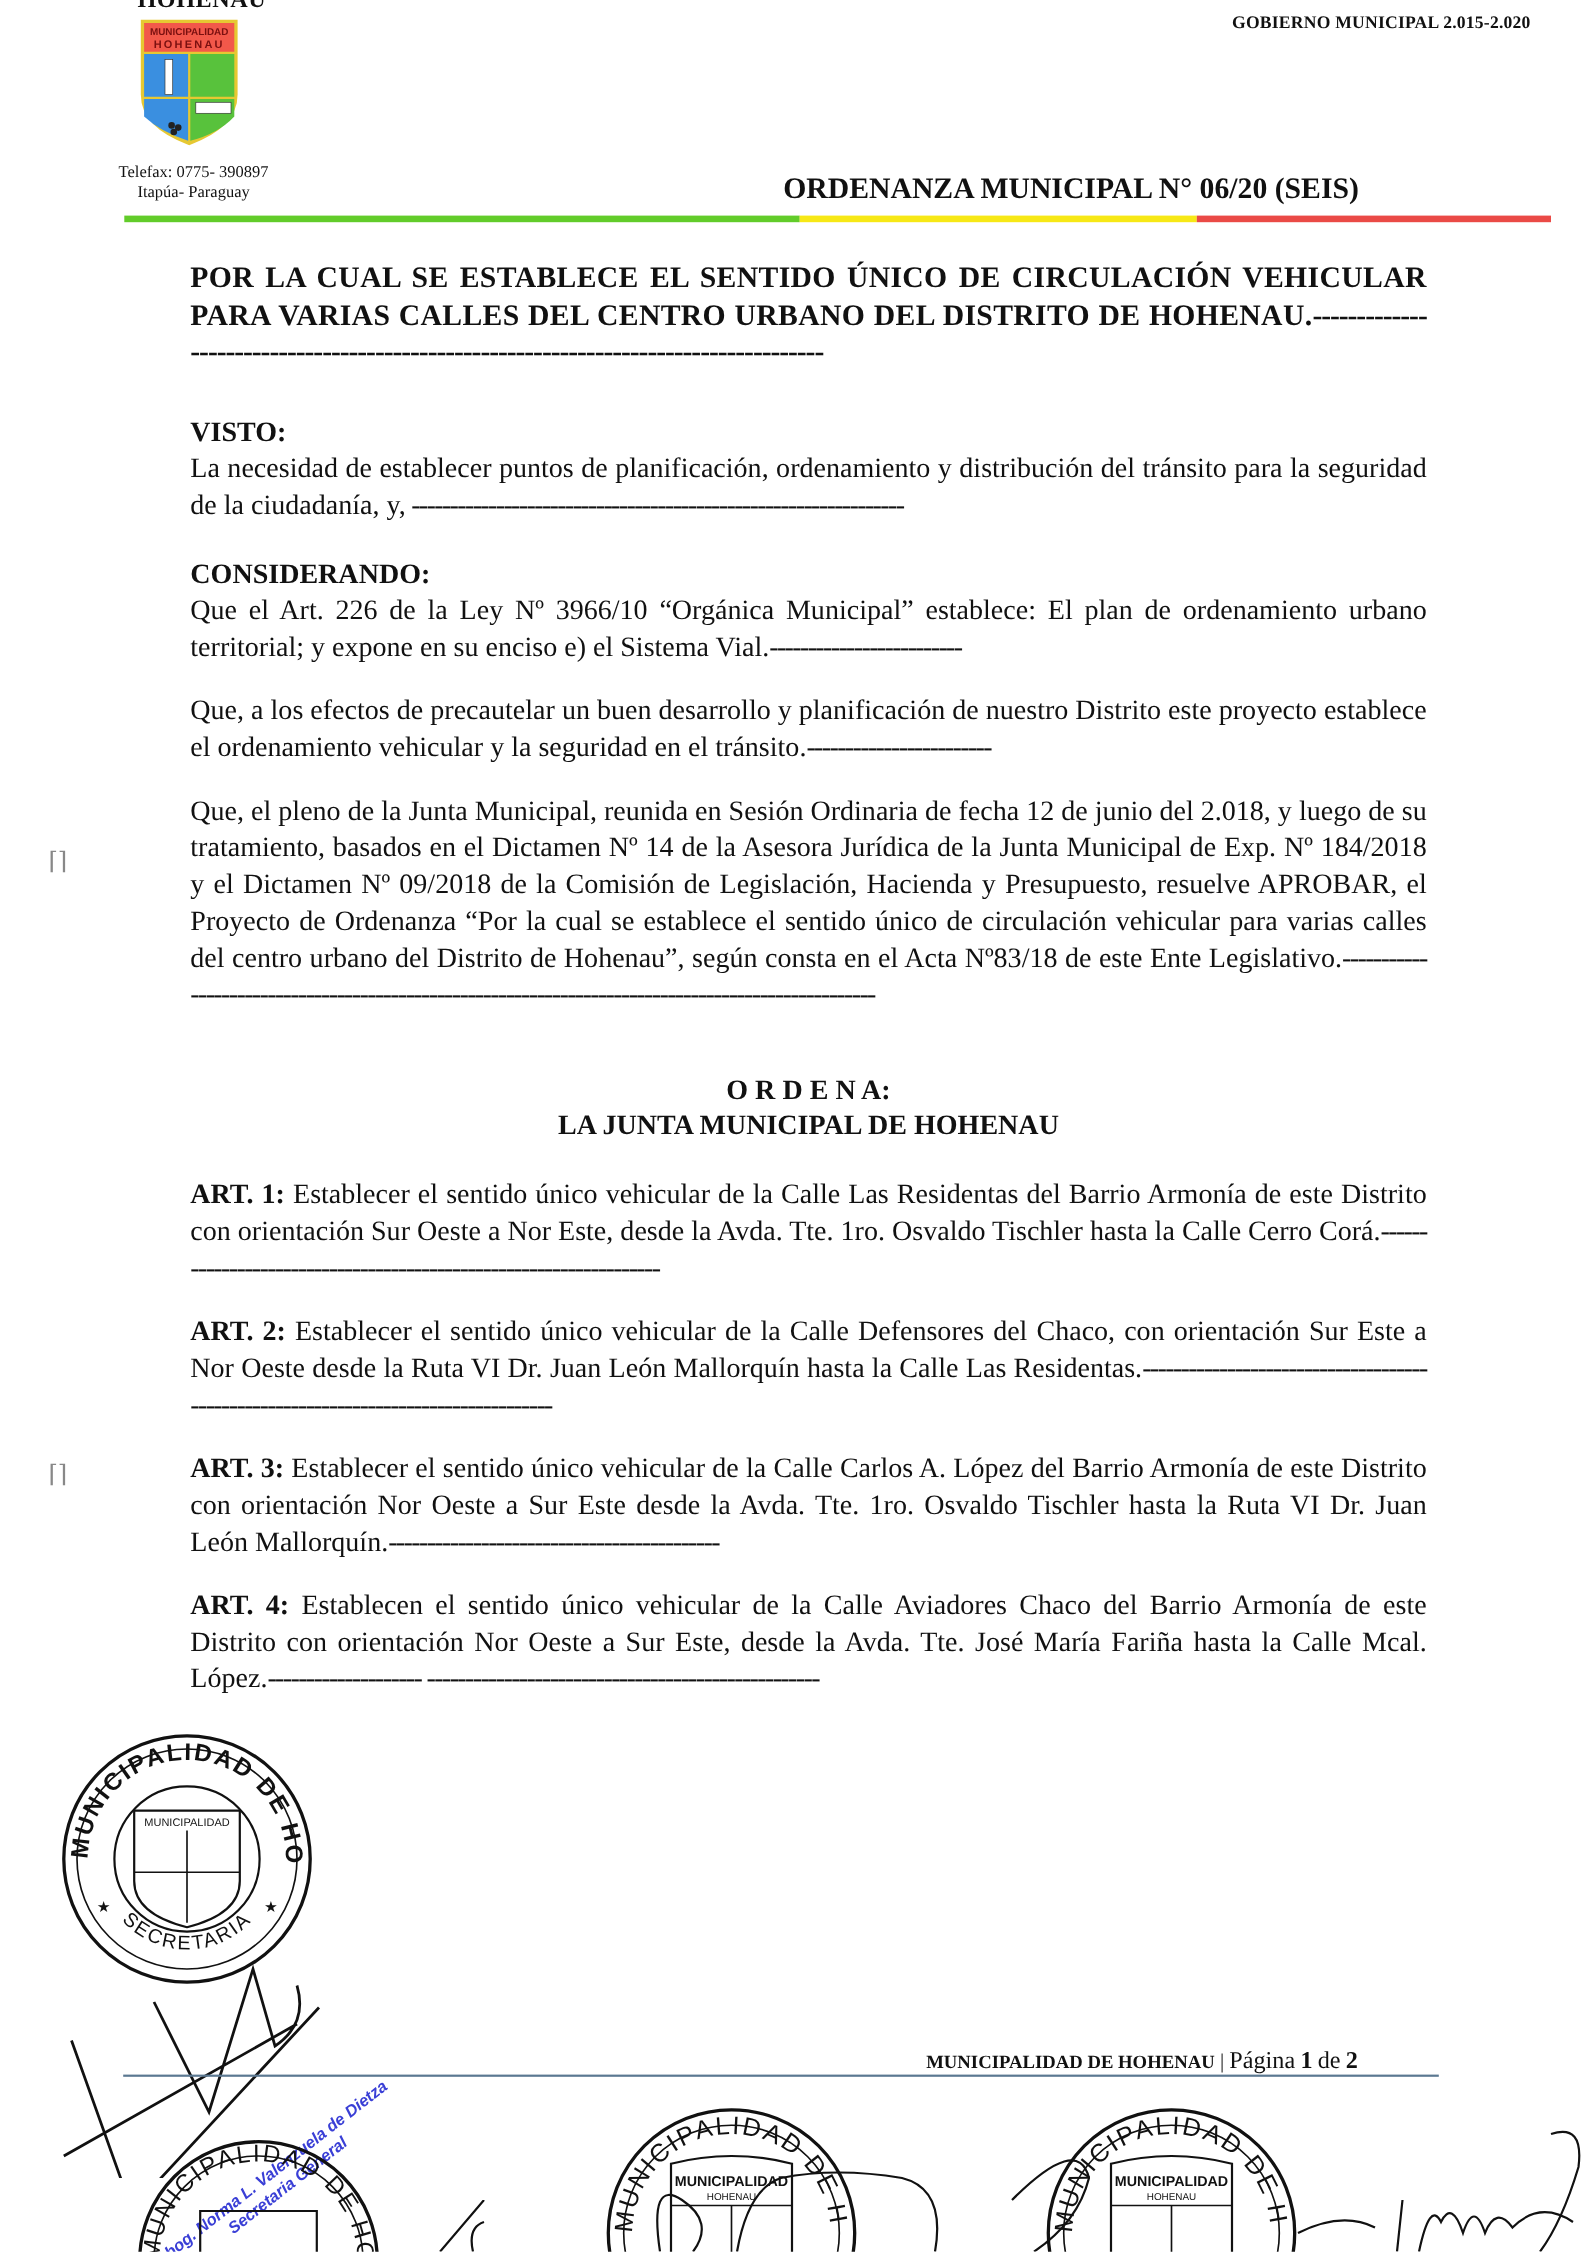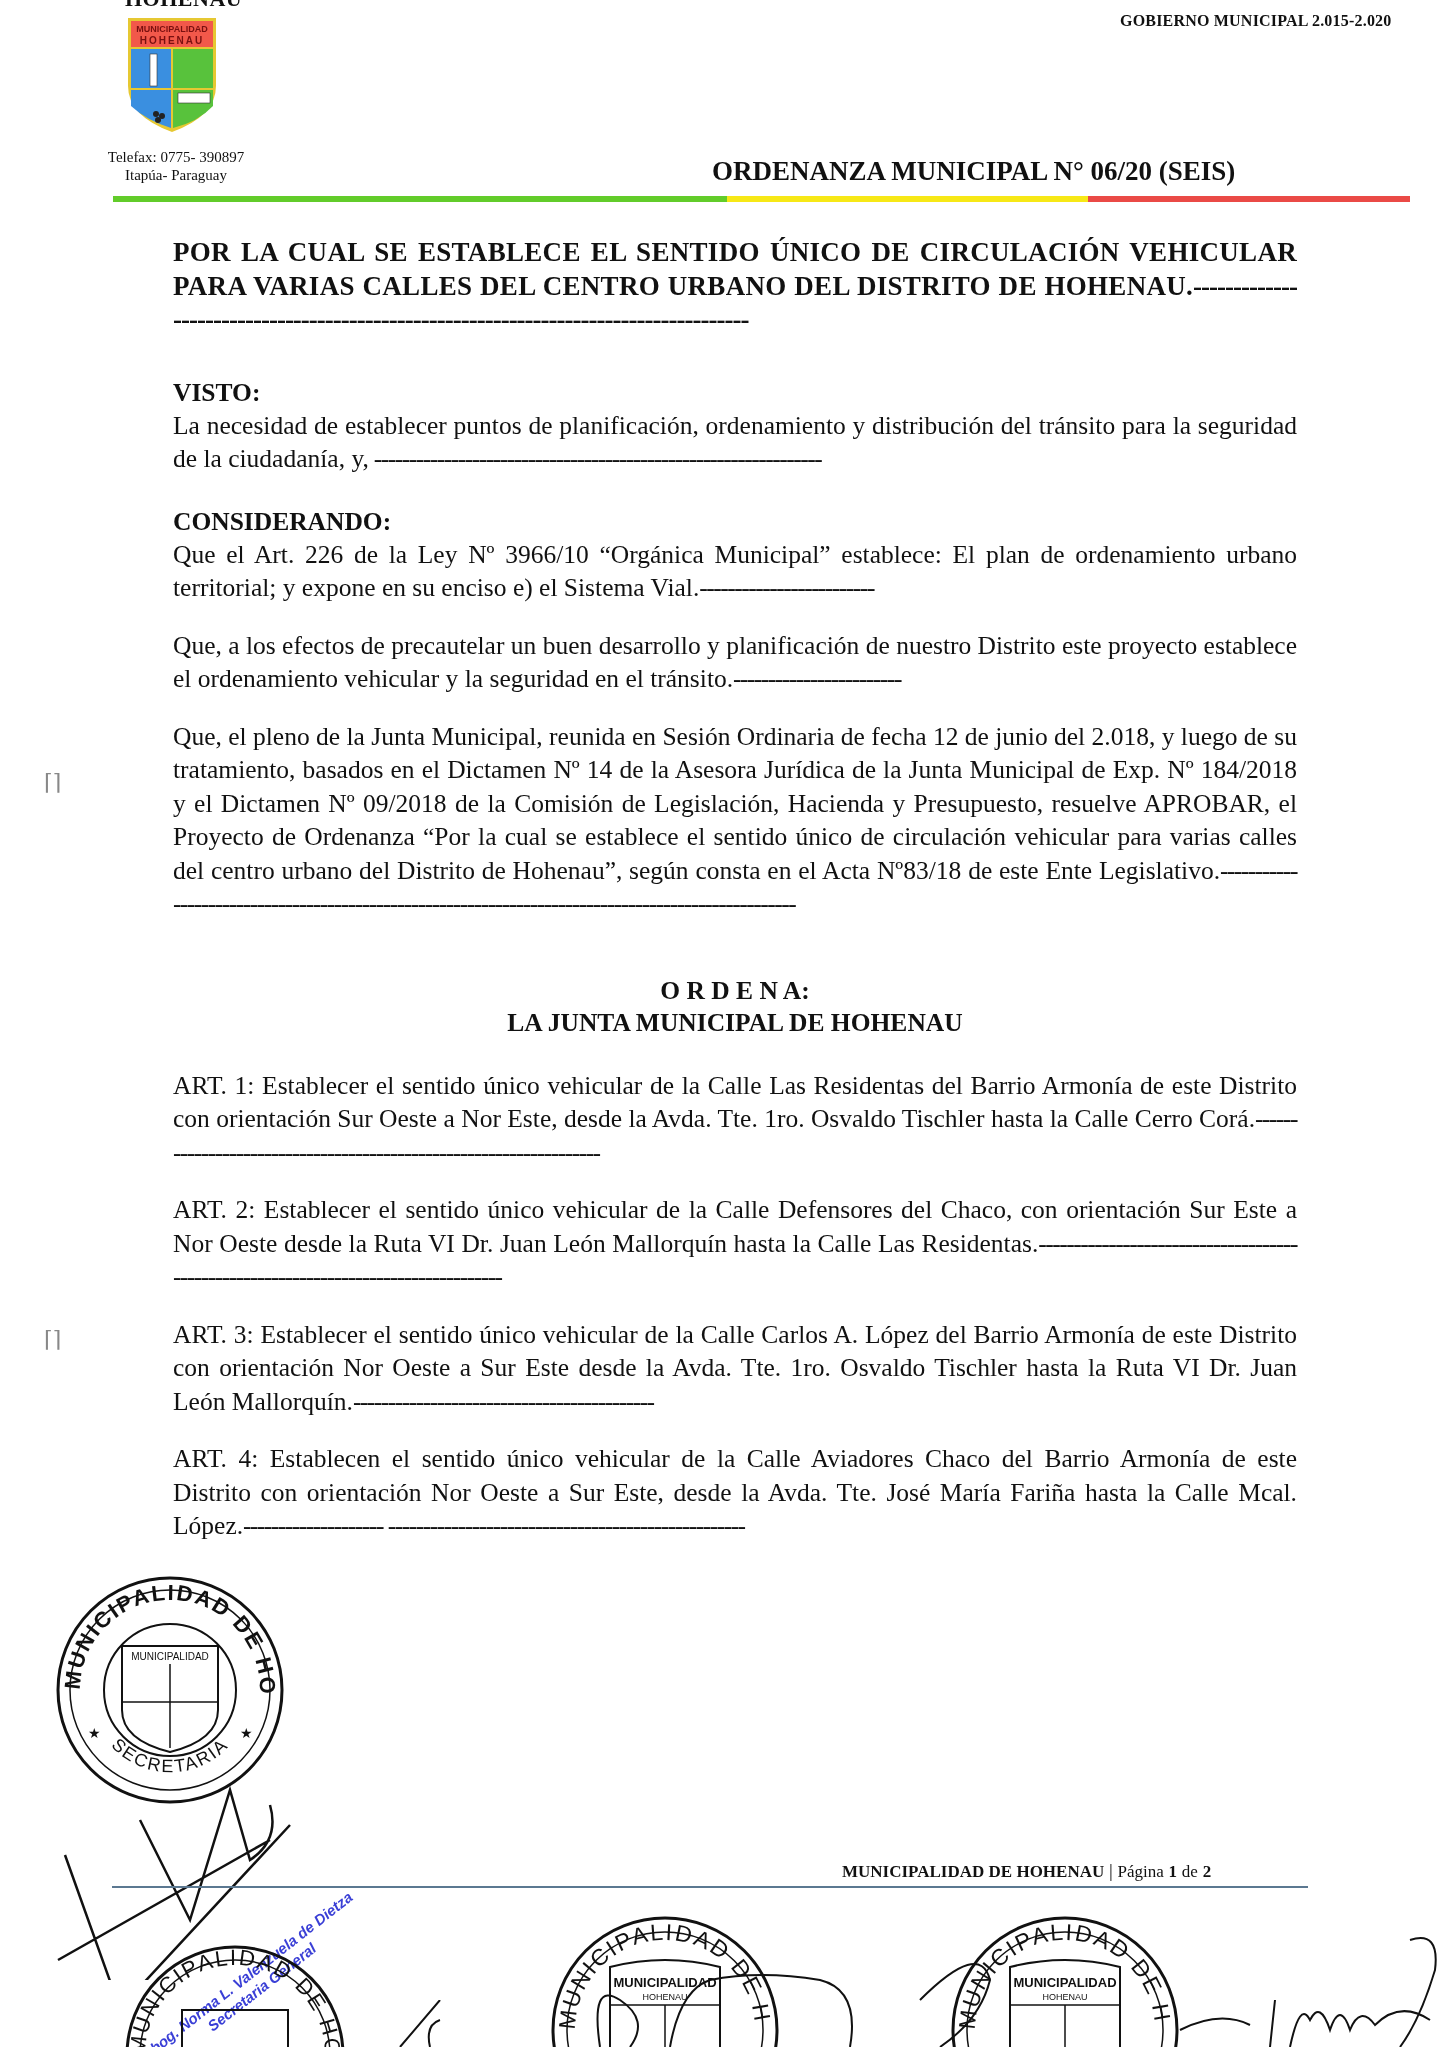--- a/index.html
+++ b/index.html
@@ -19,29 +19,29 @@
     .seg-yellow { background: #f7e816; flex: 0 0 361px; }
     .seg-red { background: #ea4a46; flex: 1 1 auto; }
 
     
     .body-wrap { left: 173px; top: 236px; width: 1124px; }
     .para { font-size: 25.5px; line-height: 33.5px; text-align: justify; margin: 0; }
     .heading { font-size: 25.5px; line-height: 32px; font-weight: bold; margin: 0; }
     .title-block { font-size: 27px; line-height: 33.5px; font-weight: bold; text-align: justify; margin: 0; letter-spacing: 0.3px; }
     .dash { white-space: nowrap; overflow: hidden; }
     .center { text-align: center; }
-    .art-label { font-weight: normal; }
+    .art-label { font-weight: bold; }
     .gap-s { height: 24px; }
     .gap-m { height: 30px; }
     .gap-l { height: 40px; }
 
     
     .footer-text { left: 842px; top: 1860px; font-size: 19px; white-space: nowrap; }
     .footer-text .muni { font-weight: bold; font-size: 17px; }
-    .footer-text .pg { font-size: 17px; }
+    .footer-text .pg { font-size: 22px; }
     .footer-rule { left: 112px; top: 1886px; width: 1196px; height: 2px; background: #5b7891; }
 
     
     .stamp-svg { position: absolute; }
     .blue-stamp { left: 130px; top: 1900px; color: #3a3fd6; font-family: "Liberation Sans", sans-serif; font-weight: bold; font-style: italic; font-size: 15px; transform: rotate(-38deg); transform-origin: left top; white-space: nowrap; line-height: 18px; }
     .mark { color: #888; font-size: 22px; }
   </style>
 </head>
 <body>
 

